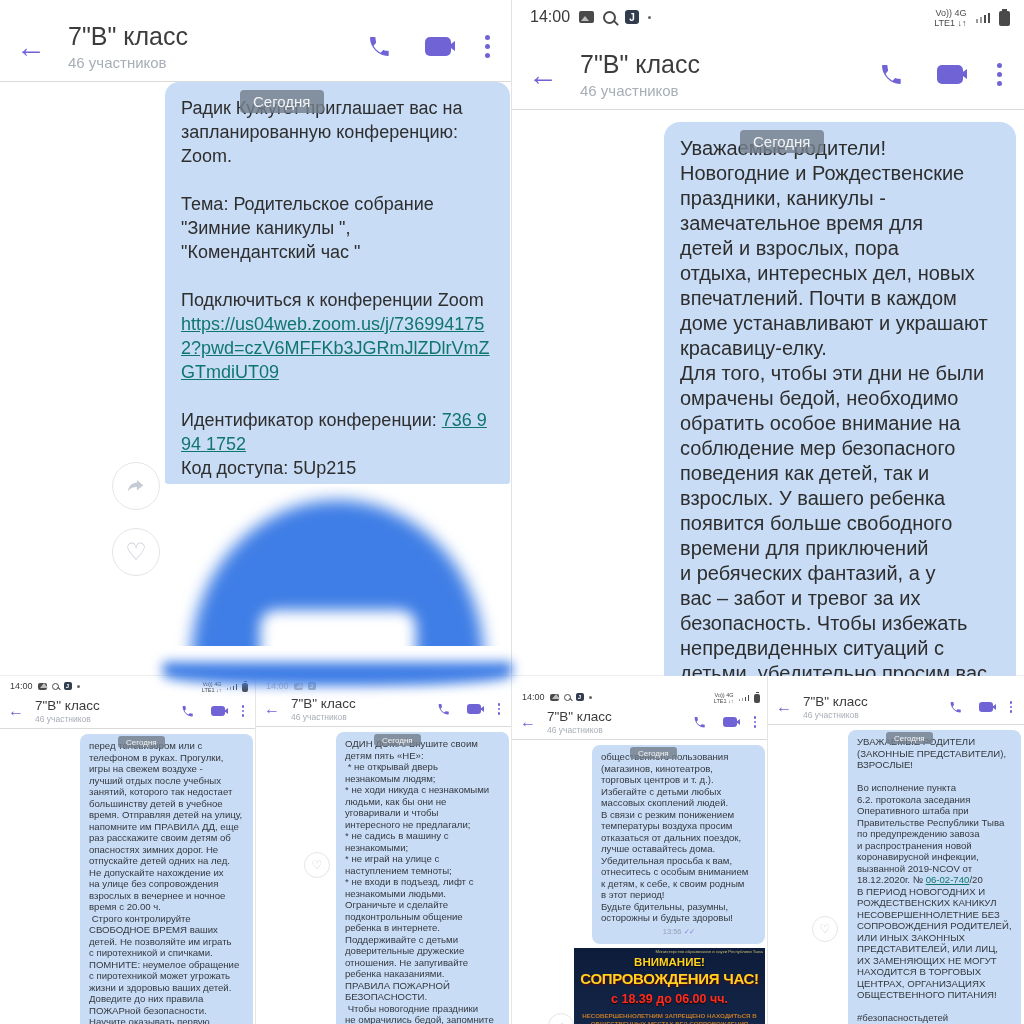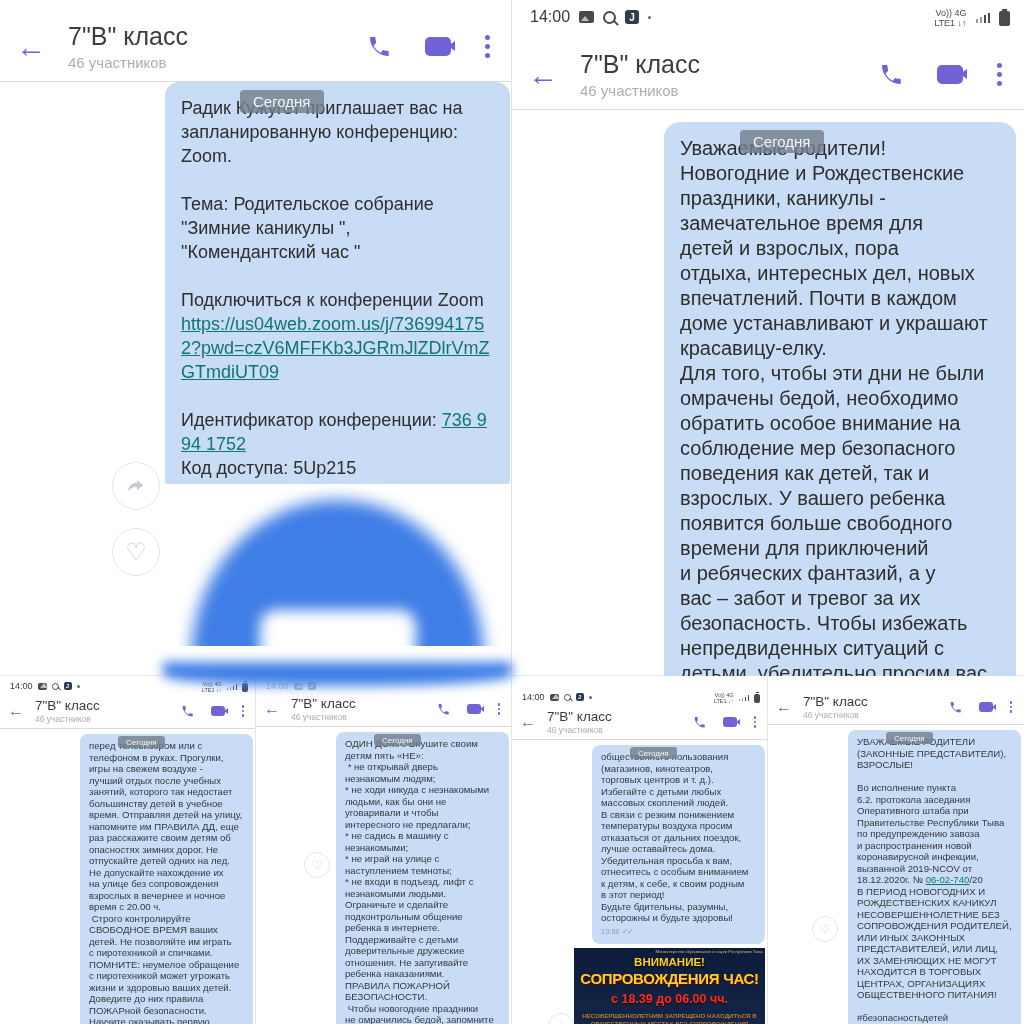--- a/index.html
+++ b/index.html
@@ -82,21 +82,21 @@
   .chip-big{font-size:15px;padding:3px 13px;}
   .chip-s{font-size:8px;padding:1.5px 8px;border-radius:3px;}
   .bubble{background:#c8dcf5;color:#2e2e2e;white-space:pre-wrap;word-wrap:break-word;position:relative;z-index:1;}
   .bub-tl{margin:0 2px 0 165px;padding:14px 14px 4px 16px;border-radius:14px 14px 3px 3px;
           font-size:18px;line-height:24px;}
   .bub-tr{margin:12px 8px 0 152px;padding:14px 16px;border-radius:16px 16px 4px 16px;
           font-size:20px;line-height:25px;}
   .bub-s{margin:5px 3px 0 80px;padding:6px 9px 7px 9px;border-radius:8px;font-size:9.6px;
          line-height:11.5px;color:#35393f;}
   .lnk{color:#0f766e;text-decoration:underline;word-break:break-all;cursor:pointer;}
-  .msg-time{font-size:7.5px;color:#93a0b4;text-align:left;margin-top:2px;white-space:nowrap;}
+  .msg-time{font-size:7.5px;color:#93a0b4;text-align:center;margin-top:2px;white-space:nowrap;}
   .ticks{color:#8d84d8;letter-spacing:-1px;}
 
   
   .fbtn{position:absolute;border-radius:50%;background:#fff;border:1px solid #e4e6ea;
         display:flex;align-items:center;justify-content:center;color:#c6ccd5;z-index:4;cursor:pointer;}
   .fbtn-big{width:46px;height:46px;font-size:24px;}
   .fbtn-s{width:24px;height:24px;font-size:12px;}
   .fbtn svg{display:block;}
 
   

